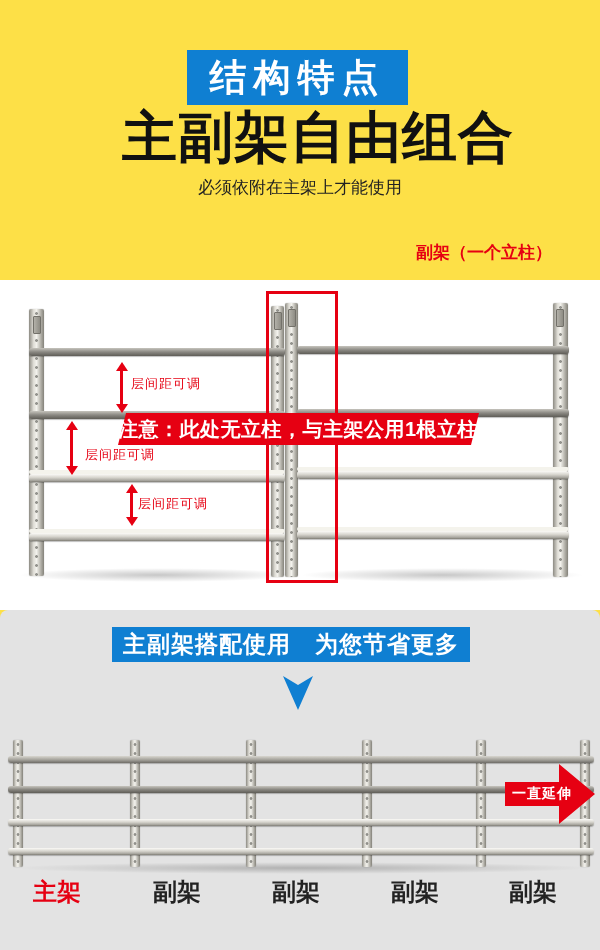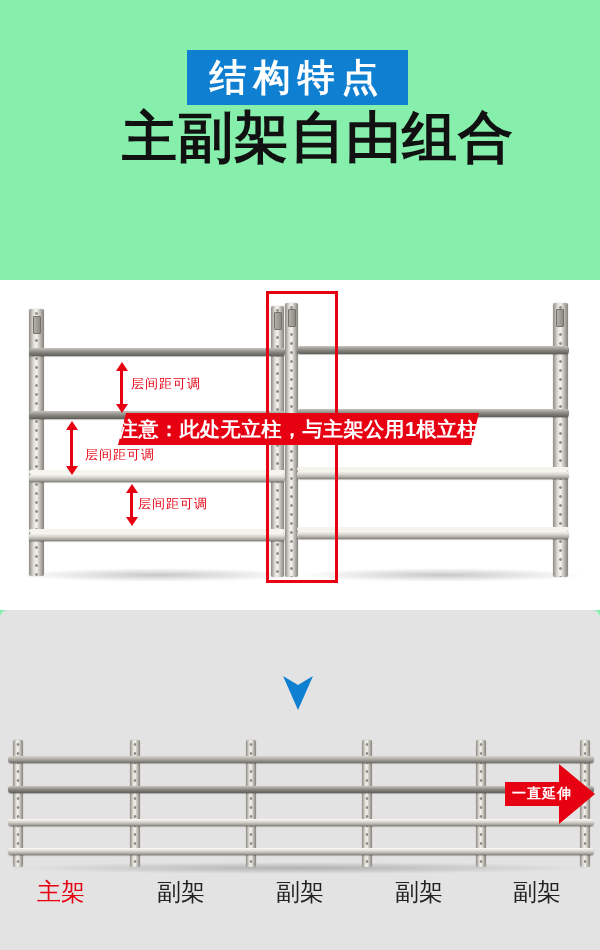--- a/index.html
+++ b/index.html
@@ -2,21 +2,21 @@
 <html style="--blue: #0f7fd2; --red: #e60012; --gray-bg: #e3e3e3;"><head>
 <meta charset="utf-8">
 <style>
   :root{
     --blue:#0f7fd2;
     --red:#e60012;
     --gray-bg:#e3e3e3;
   }
   *{margin:0;padding:0;box-sizing:border-box;}
   body{background:#fff;font-family:"Liberation Sans","DejaVu Sans",sans-serif;}
-  .page{position:relative;width:600px;height:950px;background:#86efac;overflow:hidden;margin:0 auto;}
+  .page{position:relative;width:600px;height:950px;background:#fde047;overflow:hidden;margin:0 auto;}
 
   
   .badge{position:absolute;left:187px;top:50px;width:221px;height:55px;background:var(--blue);
          color:#fff;font-size:37px;font-weight:bold;letter-spacing:7px;text-align:center;line-height:56px;}
   .title{position:absolute;left:0;top:101px;width:600px;text-align:center;
          font-size:55px;font-weight:900;color:#111;letter-spacing:1px;padding-left:36px;}
   .desc{position:absolute;left:0;top:176px;width:600px;text-align:center;
         font-size:17px;line-height:24px;color:#222;}
   .rack-type-label{position:absolute;top:241px;font-size:17px;font-weight:bold;color:var(--red);text-align:center;}
   .rack-type-label.main{left:92px;width:160px;}
@@ -61,34 +61,36 @@
   .combo-banner{position:absolute;left:112px;top:17px;width:358px;height:35px;background:var(--blue);
         color:#fff;font-size:23px;font-weight:bold;letter-spacing:1px;
         display:flex;align-items:center;justify-content:center;white-space:nowrap;}
   .down-arrow{position:absolute;left:283px;top:66px;}
 
   .extend-arrow{position:absolute;left:505px;top:154px;width:90px;height:60px;background:var(--red);
       clip-path:polygon(0 30%,60% 30%,60% 0,100% 50%,60% 100%,60% 70%,0 70%);
       display:flex;align-items:center;z-index:6;}
   .extend-arrow span{color:#fff;font-size:14px;font-weight:bold;padding-left:7px;letter-spacing:1px;white-space:nowrap;}
 
-  .bottom-label{position:absolute;top:266px;width:52px;text-align:right;
-                font-size:24px;font-weight:normal;color:#222;}
+  .bottom-label{position:absolute;top:266px;width:52px;text-align:left;
+                font-size:24px;font-weight:bold;color:#222;}
   .bottom-label.red{color:var(--red);}
 </style>
 </head>
 <body>
 
 <div class="page">
 
   <div class="badge">结构特点</div>
   <div class="title">主副架自由组合</div>
   <div class="desc">
+    <div>必须依附在主架上才能使用</div>
   </div>
 
+  <div class="rack-type-label sub">副架（一个立柱）</div>
 
   <div class="photo">
 
     <div>
       <div class="shadow" style="left:18px;top:288px;width:280px;height:14px;"></div>
       <div class="m-col" style="left:29px;top:29px;width:15px;height:267px;"></div>
       <div class="m-col" style="left:271px;top:26px;width:13px;height:271px;"></div>
       <div class="hook" style="left:33px;top:36px;"></div>
       <div class="hook" style="left:274px;top:32px;"></div>
       <div class="m-beam dark" style="left:29px;top:68px;width:256px;"></div>
@@ -123,20 +125,21 @@
 
     <div class="varrow" style="left:130px;top:213px;height:24px;"></div>
     <div class="spacing-note" style="left:138px;top:215px;">层间距可调</div>
 
     <div class="notice">
       <span>注意：此处无立柱，与主架公用1根立柱</span>
     </div>
   </div>
 
   <div class="combo">
+    <div class="combo-banner">主副架搭配使用　为您节省更多</div>
 
     <svg class="down-arrow" width="30" height="34" viewBox="0 0 30 34">
       <polygon points="0,0 15,9 30,0 15,34" fill="#0f7fd2"></polygon>
     </svg>
 
     <div>
       <div class="shadow" style="left:8px;top:252px;width:586px;height:12px;"></div>
       <div class="m-col" style="left:13px;top:130px;width:10px;height:127px;"></div>
       <div class="m-col" style="left:130px;top:130px;width:10px;height:127px;"></div>
       <div class="m-col" style="left:246px;top:130px;width:10px;height:127px;"></div>

